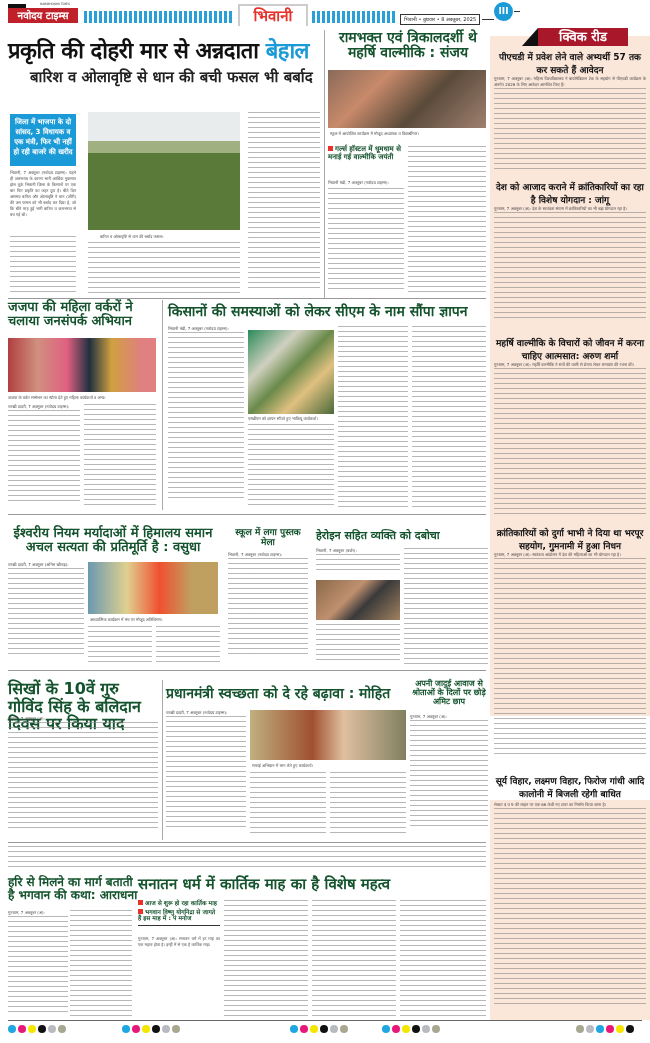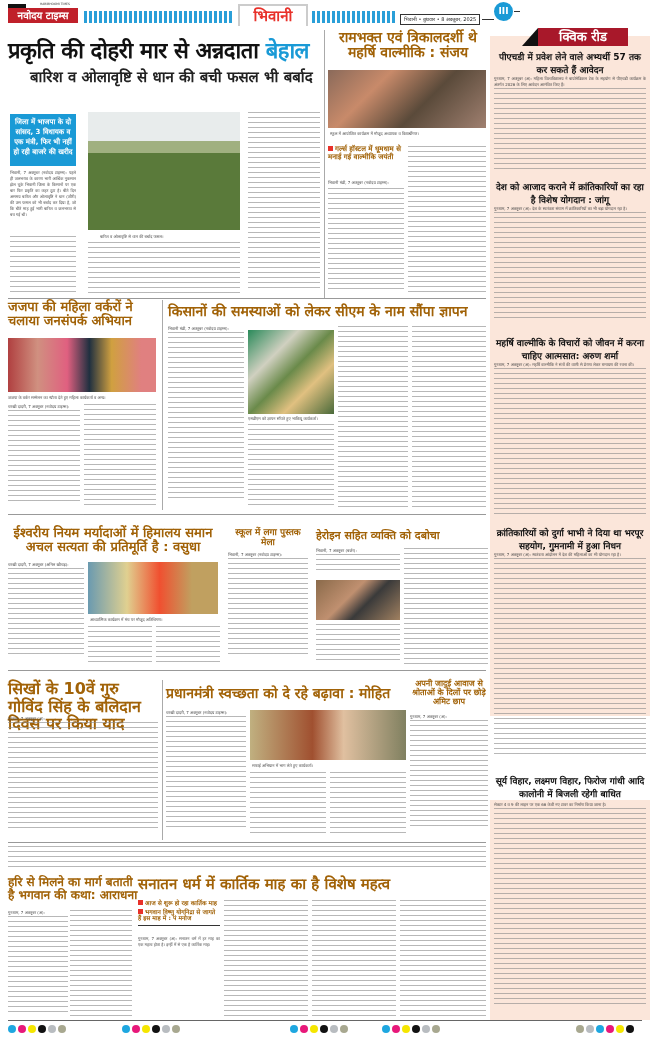--- a/index.html
+++ b/index.html
@@ -21,21 +21,21 @@
   .text-block { background: repeating-linear-gradient(180deg, #888 0 1px, transparent 1px 5px); opacity: 0.6; }
   .photo { background: #7a9a5a; overflow: hidden; }
   .photo-field { background: linear-gradient(180deg, #e8ecec 0 25%, #a0b080 25% 35%, #5a7a3a 35% 100%); }
   .photo-group { background: linear-gradient(135deg, #8a6a5a, #c88a6a 30%, #5a4a3a 60%, #a08070); }
   .photo-women { background: linear-gradient(90deg, #b04040, #d09080 20%, #e06080 40%, #203040 55%, #d0a040 70%, #e08080 90%); }
   .photo-farmers { background: linear-gradient(135deg, #2a8a5a, #d0d0c0 30%, #6a8a4a 50%, #e0c080 70%, #4a6a3a); }
   .photo-event { background: linear-gradient(90deg, #6a9ab0, #e0d090 30%, #f05030 55%, #c0a060 80%); }
   .photo-hands { background: linear-gradient(135deg, #8a6a4a, #c09070 40%, #3a3a3a 60%, #a08060); }
   .photo-clean { background: linear-gradient(90deg, #c0b080, #a05030 40%, #e0c0a0 60%, #808060); }
   .caption { font-size: 4px; color: #444; }
-  .h2 { font-weight: bold; color: #a16207; line-height: 1.1; }
+  .h2 { font-weight: bold; color: #14532d; line-height: 1.1; }
   .quick-read { left: 490px; top: 36px; width: 160px; height: 680px; background: #fbe6da; }
   .qr-title { left: 538px; top: 28px; width: 90px; height: 18px; background: #a8182a; color: #fff; text-align: center; font-size: 13px; font-weight: bold; line-height: 18px; }
   .qr-wedge { left: 522px; top: 28px; width: 0; height: 0; border-bottom: 18px solid #111; border-left: 16px solid transparent; }
   .qr-h { font-weight: bold; color: #111; text-align: center; }
   .red-sq { display: inline-block; width: 5px; height: 5px; background: #e8312a; margin-right: 2px; }
   .divider { background: #333; height: 1px; }
   .vrule { background: #aaa; width: 1px; }
   .regmarks { top: 1025px; display: flex; gap: 2px; }
   .dot { width: 8px; height: 8px; border-radius: 50%; }
   .bottom-line { left: 8px; top: 1020px; width: 634px; height: 1px; background: #666; }

